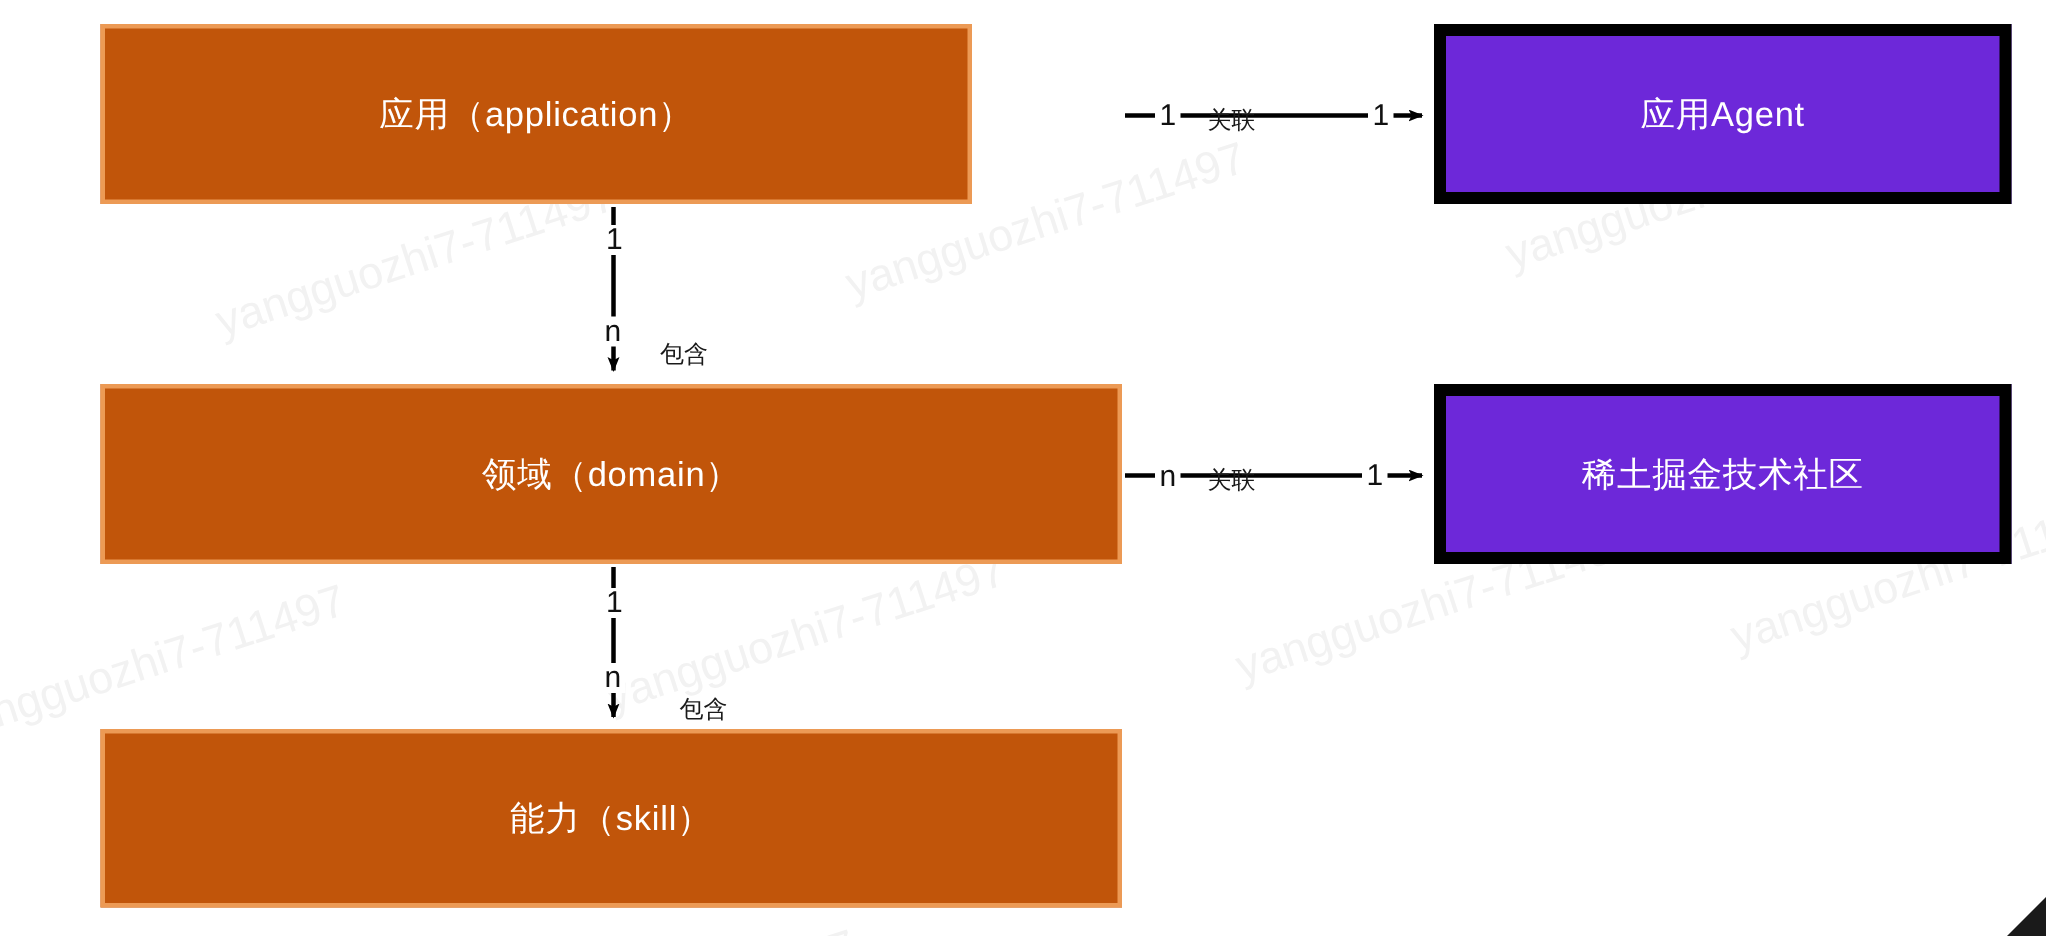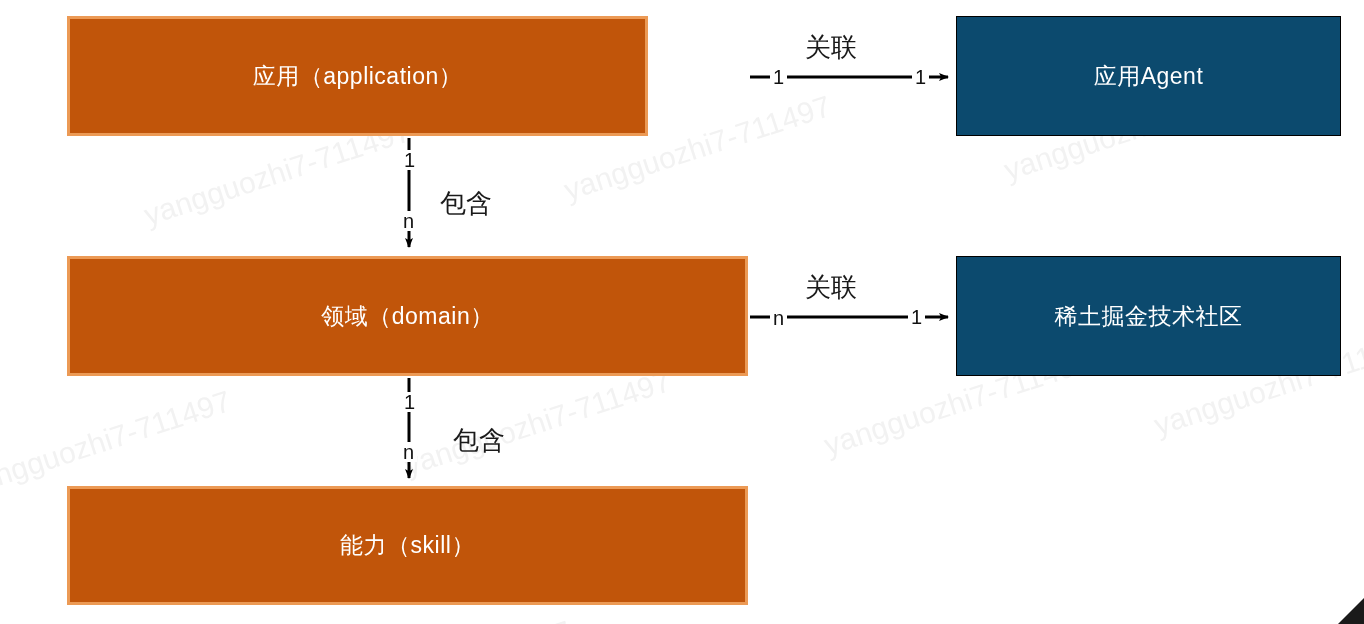--- a/index.html
+++ b/index.html
@@ -64,37 +64,38 @@
     color: #ffffff;
     font-size: 23px;
     letter-spacing: 0.5px;
     z-index: 3;
   }
   .node.orange {
     background: #C1550A;
     border: 3px solid #EC9A55;
   }
   .node.blue {
-    background: #0c4a6e;
-    border: 1px solid #000000;
+    background: #6d28d9;
+    border: 8px solid #000000;
   }
 
   
   .edge-layer {
     position: absolute;
     inset: 0;
     z-index: 2;
     pointer-events: none;
   }
   .edge-label {
     position: absolute;
-    font-size: 26px;
+    font-size: 16px;
     color: #1a1a1a;
     white-space: nowrap;
     z-index: 4;
+    margin-top: 40px;
   }
   .card-label {
     position: absolute;
     font-size: 20px;
     color: #111111;
     background: #ffffff;
     padding: 0 3px;
     white-space: nowrap;
     z-index: 5;
     line-height: 1;

